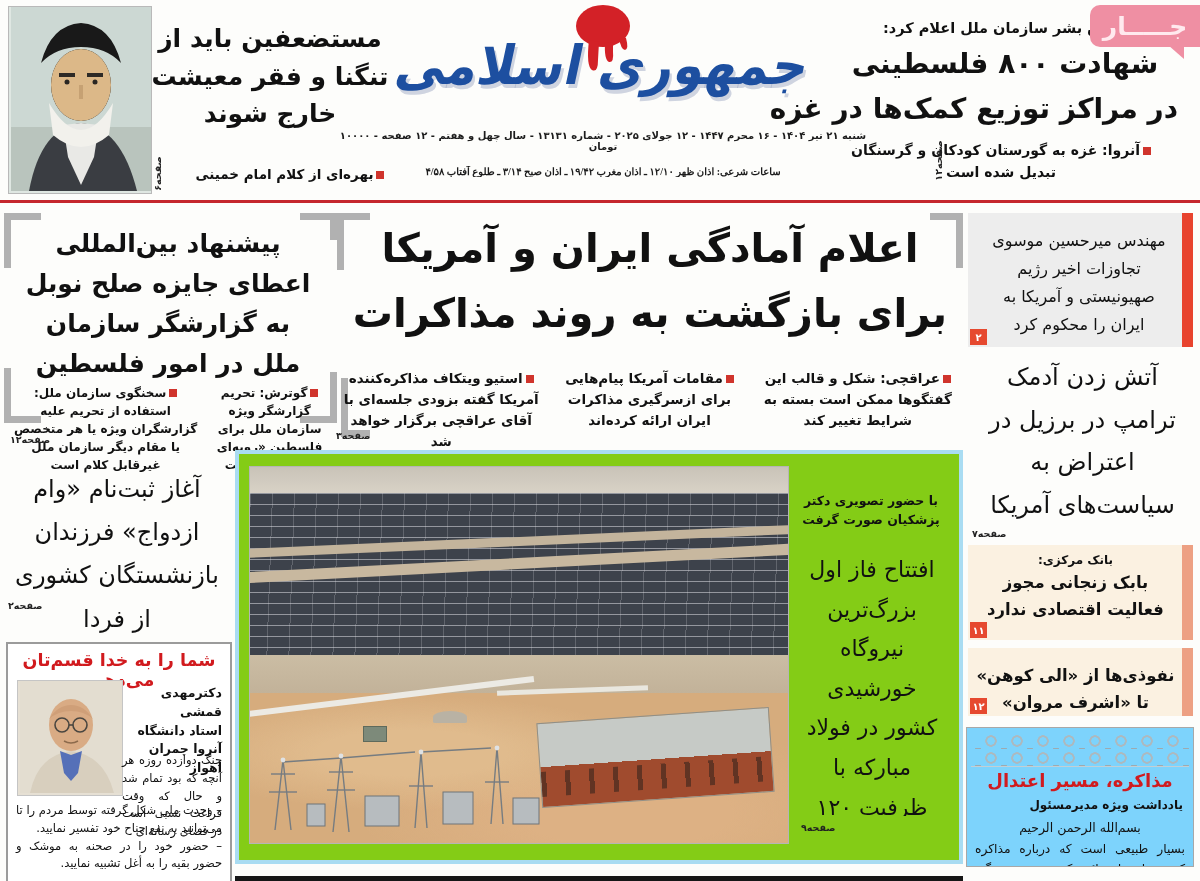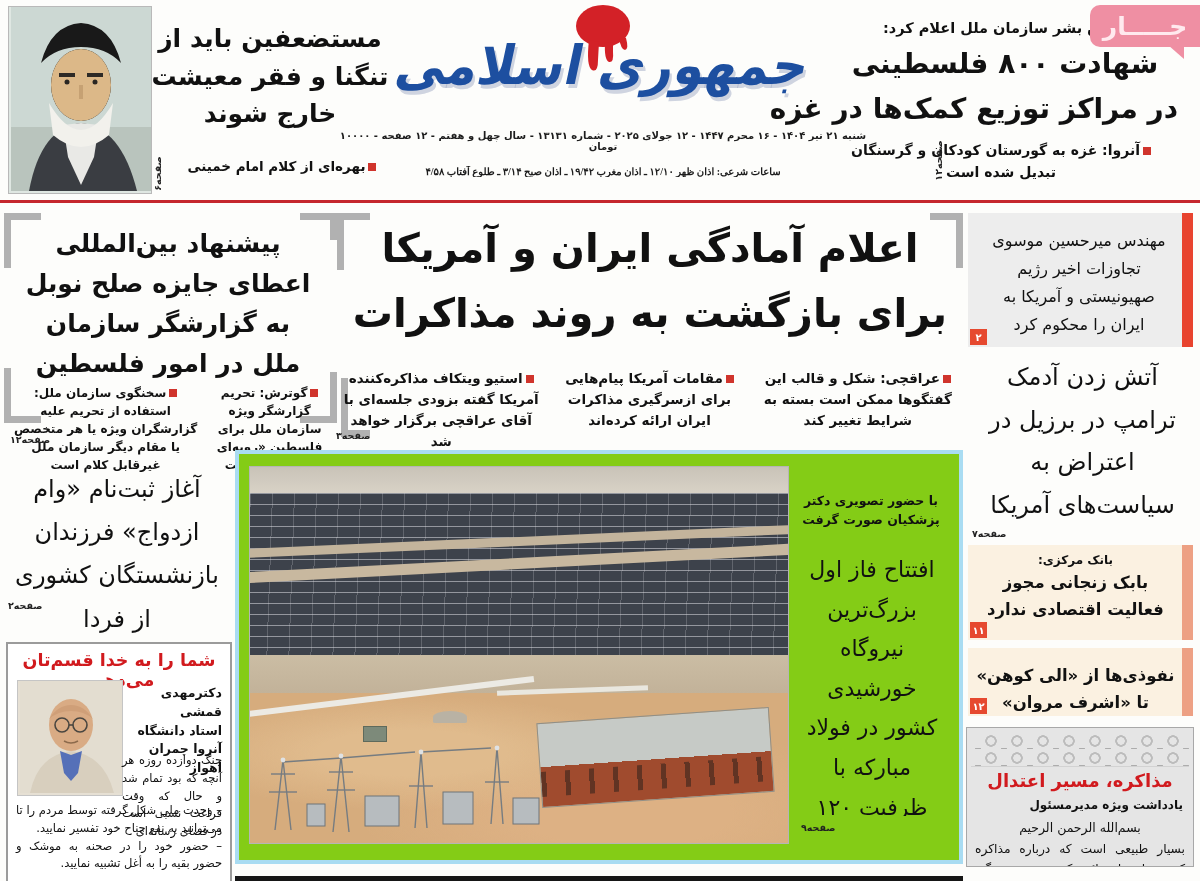--- a/index.html
+++ b/index.html
@@ -105,21 +105,21 @@
   .badge{position:absolute;width:17px;height:16px;background:#e6492f;color:#fff;font-size:10px;font-weight:bold;
     display:flex;align-items:center;justify-content:center;}
   .tr-head{left:980px;top:356px;width:205px;font-size:24px;line-height:1.78;}
   .crbox{left:968px;top:545px;width:225px;background:#fbf1e1;box-sizing:border-box;padding:8px 18px 20px 8px;}
   .crbox .kick{font-size:12px;font-weight:bold;text-align:center;margin:0 0 2px;}
   .crbox .hl{font-size:16.5px;font-weight:bold;line-height:1.65;text-align:center;margin:0;}
   .zbox{height:95px;}
   .ibox{top:648px;height:68px;padding-top:14px;}
 
   
-  .ebox{left:966px;top:727px;width:228px;height:140px;border:1px solid #a8a8a8;background:#e5e5e5;box-sizing:border-box;}
+  .ebox{left:966px;top:727px;width:228px;height:140px;border:1px solid #a8a8a8;background:#7dd3fc;box-sizing:border-box;}
   .epat{position:absolute;left:4px;top:4px;right:4px;height:34px;border-bottom:1px solid #cfcfcf;opacity:.85;
     background-image:
       radial-gradient(circle at 7px 22px, transparent 4px, #a3a3a3 4.5px 6px, transparent 6.5px),
       radial-gradient(circle at 20px 9px, transparent 3.5px, #b5b5b5 4px 5.5px, transparent 6px);
     background-size:26px 17px;}
   .etitle{position:absolute;left:0;top:42px;width:100%;text-align:center;color:#d11a1e;font-size:18px;font-weight:bold;}
   .esub{position:absolute;right:10px;top:70px;font-size:12px;font-weight:bold;}
   .ebis{position:absolute;left:0;top:92px;width:100%;text-align:center;font-size:12.5px;}
   .ebody{position:absolute;left:8px;right:8px;top:112px;font-size:12.3px;line-height:1.6;text-align:justify;}
 
@@ -139,21 +139,21 @@
     <path d="M38 96 Q70 150 102 96 L98 128 Q70 152 42 128 Z" fill="#f2f1ec"></path>
     <path d="M30 56 Q40 18 70 16 Q100 18 110 56 Q95 40 70 40 Q45 40 30 56 Z" fill="#191919"></path>
     <rect x="48" y="66" width="16" height="4" fill="#2e2a26"></rect>
     <rect x="76" y="66" width="16" height="4" fill="#2e2a26"></rect>
     <circle cx="56" cy="75" r="2.5" fill="#2a2622"></circle>
     <circle cx="84" cy="75" r="2.5" fill="#2a2622"></circle>
     <rect x="68" y="78" width="4" height="14" fill="#c6a173"></rect>
   </svg>
 </div>
 <div class="abs kh-head ctr clip">مستضعفین باید از تنگنا و فقر معیشت خارج شوند</div>
-<p class="abs kh-kick ctr" style="margin:8px"><span class="sq"></span><span>بهره‌ای از کلام امام خمینی</span></p>
+<p class="abs kh-kick ctr" style="margin:16px"><span class="sq"></span><span>بهره‌ای از کلام امام خمینی</span></p>
 <div class="abs pageref rot" style="left:140px;top:168px;">صفحه۶</div>
 
 <div class="abs logo-wrap">
   <svg class="drip" width="120" height="84" viewBox="0 0 120 84">
     <ellipse cx="60" cy="24" rx="27" ry="21" fill="#d32127"></ellipse>
     <path d="M46 38 q-3 26 3 30 q6 3 6 -10 l1 -18 z" fill="#d32127"></path>
     <path d="M62 40 q-1 18 4 20 q5 1 4 -10 l0 -9 z" fill="#d32127"></path>
     <path d="M76 36 q2 12 6 12 q4 -1 1 -12 z" fill="#d32127"></path>
   </svg>
   <div class="logo-text">جمهوری اسلامی</div>

